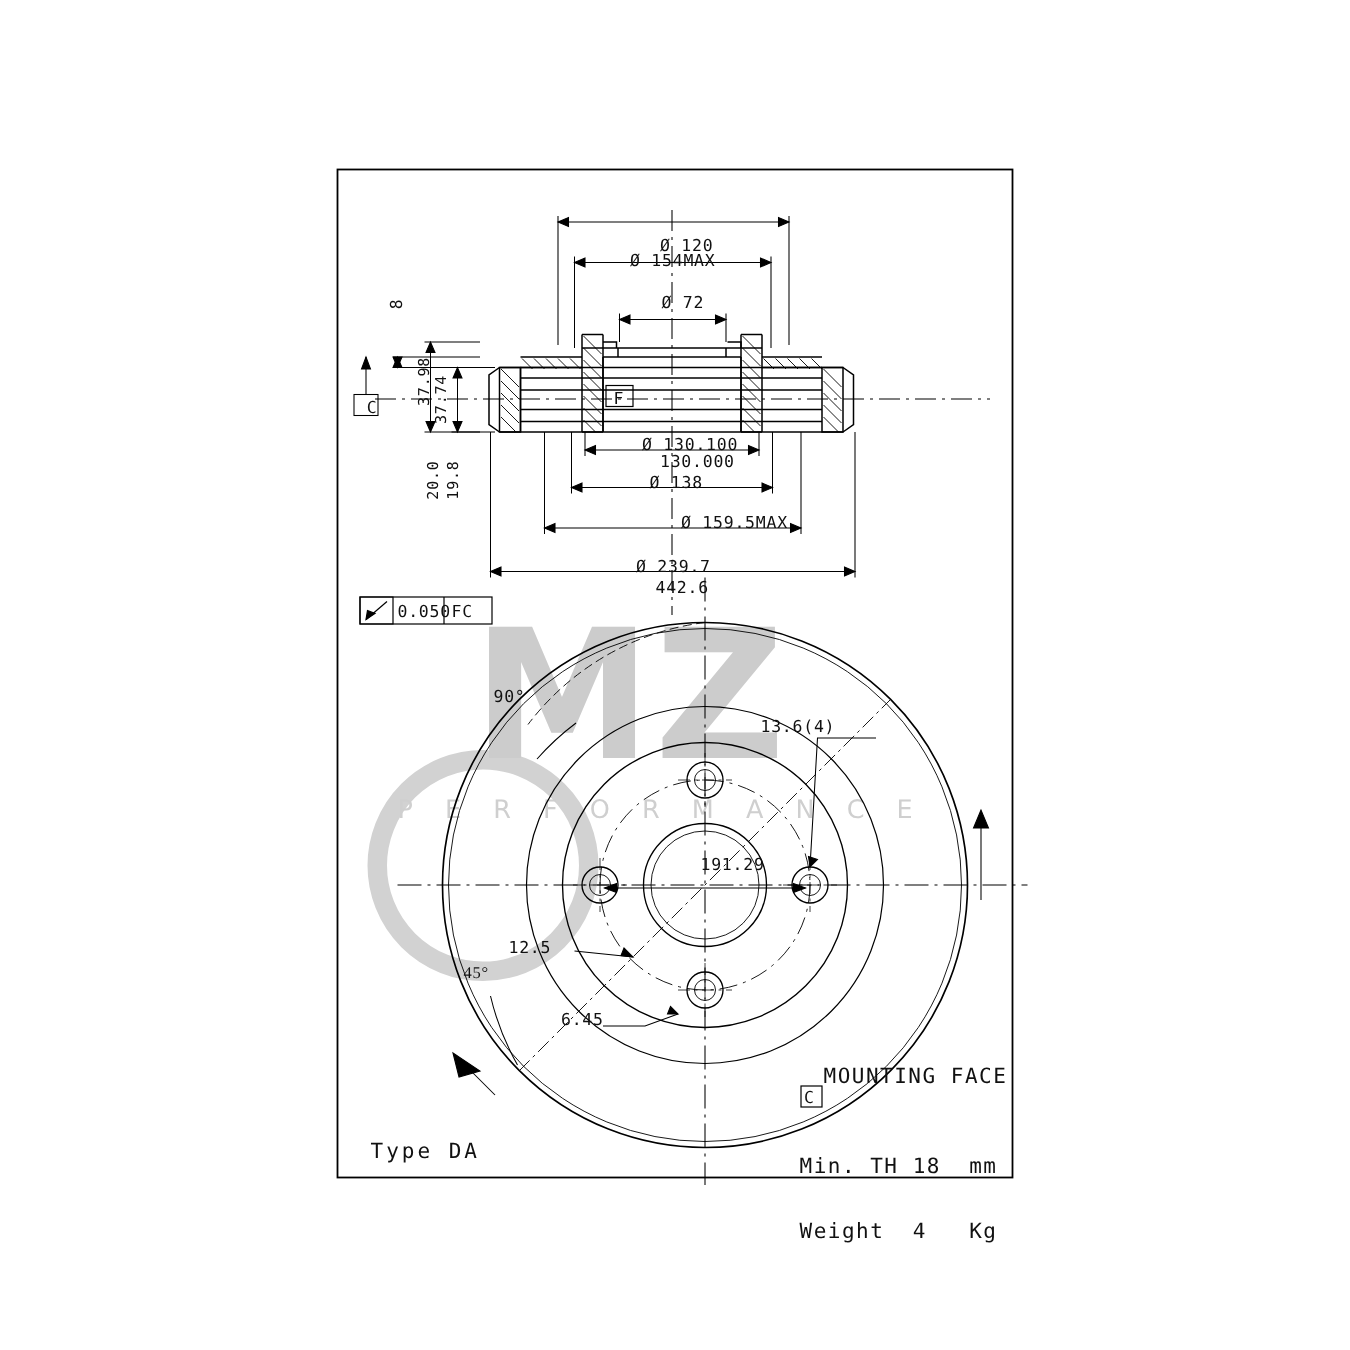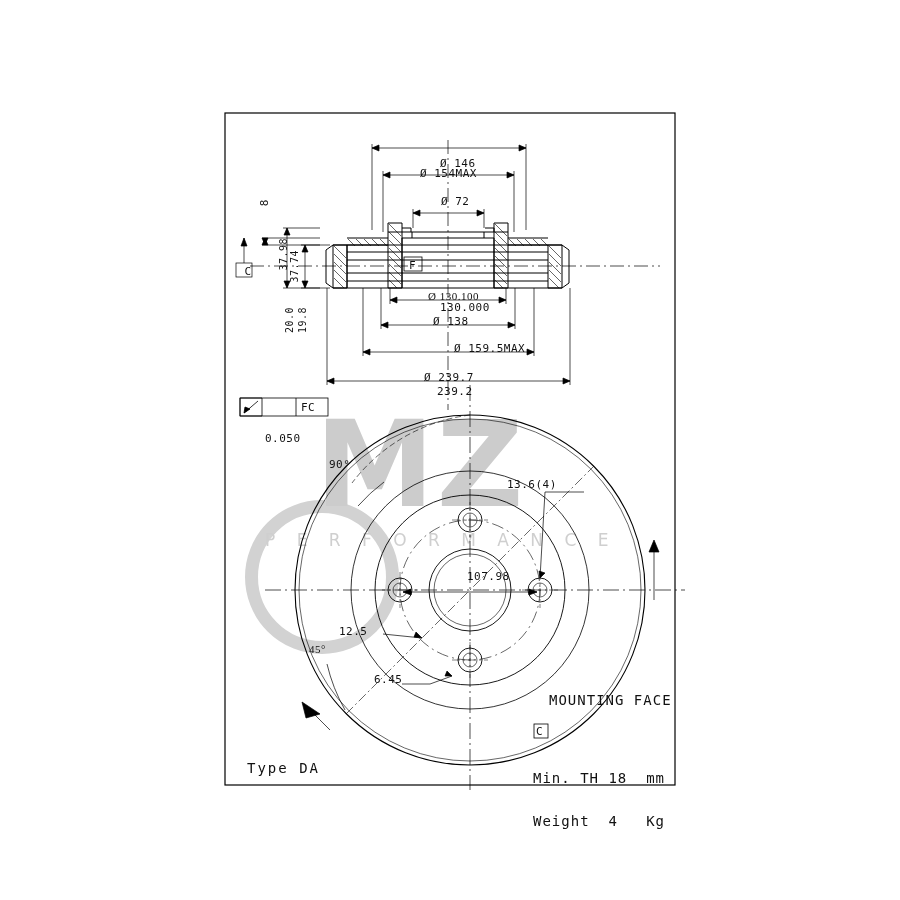--- a/index.html
+++ b/index.html
@@ -290,48 +290,48 @@
     <g stroke-width="0.8">
       <rect x="534" y="724" width="14" height="14"></rect>
     </g>
 
   </g>
 </svg>
 
 <div>
 
   <div class="lbl" style="left:420px; top:129px;margin-top:38px;">Ø 154MAX</div>
-  <div class="lbl" style="left:440px; top:157px;">Ø 146</div>
+  <div class="lbl" style="left:440px; top:157px;">Ø 120</div>
   <div class="lbl" style="left:441px; top:195px;text-align:right;">Ø 72</div>
 
-  <div class="lbl" style="left:428px; top:290px;font-family:Liberation Serif, serif;">Ø 130.100</div>
+  <div class="lbl" style="left:428px; top:290px;">Ø 130.100</div>
   <div class="lbl" style="left:440px; top:301px;">130.000</div>
   <div class="lbl" style="left:433px; top:315px;">Ø 138</div>
   <div class="lbl" style="left:414px; top:342px;margin-left:40px;">Ø 159.5MAX</div>
   <div class="lbl" style="left:424px; top:371px;">Ø 239.7</div>
-  <div class="lbl" style="left:437px; top:385px;">239.2</div>
+  <div class="lbl" style="left:437px; top:385px;">442.6</div>
 
   <div class="lbl vrot" style="left:258px; top:199px;">8</div>
   <div class="lbl vrot sm" style="left:278px; top:238px;">37.98</div>
   <div class="lbl vrot sm" style="left:289px; top:250px;">37.74</div>
   <div class="lbl vrot sm" style="left:284px; top:307px;">20.0</div>
   <div class="lbl vrot sm" style="left:297px; top:307px;">19.8</div>
 
   <div class="lbl" style="left:240px; top:265px; width:16px; text-align:center;">C</div>
   <div class="lbl" style="left:409px; top:259px;">F</div>
 
-  <div class="lbl" style="left:265px; top:401px;margin-top:31px;">0.050</div>
+  <div class="lbl" style="left:265px; top:401px;">0.050</div>
   <div class="lbl" style="left:301px; top:401px;">FC</div>
 
   <div class="lbl" style="left:494px; top:478px;margin-left:13px;">13.6(4)</div>
-  <div class="lbl" style="left:467px; top:570px;">107.98</div>
+  <div class="lbl" style="left:467px; top:570px;">191.29</div>
   <div class="lbl" style="left:329px; top:458px;text-align:right;">90°</div>
   <div class="lbl" style="left:309px; top:643px;font-family:Liberation Serif, serif;">45°</div>
   <div class="lbl" style="left:339px; top:625px;text-align:center;">12.5</div>
   <div class="lbl" style="left:374px; top:673px;">6.45</div>
 
   <div class="lbl" style="left:536px; top:725px;">C</div>
-  <div class="lbl big" style="left:549px; top:692px;">MOUNTING FACE</div>
+  <div class="lbl big" style="left:549px; top:710px;">MOUNTING FACE</div>
   <div class="lbl big" style="left:533px; top:744px;margin-top:26px;">Min. TH 18  mm</div>
   <div class="lbl big" style="left:533px; top:765px;margin-top:48px;">Weight  4   Kg</div>
 
   <div class="lbl big" style="left:247px; top:760px; letter-spacing:2px;">Type DA</div>
 </div>
 
 </body></html>

